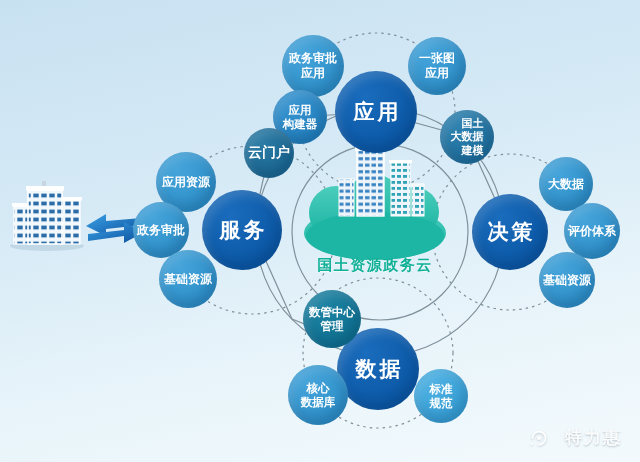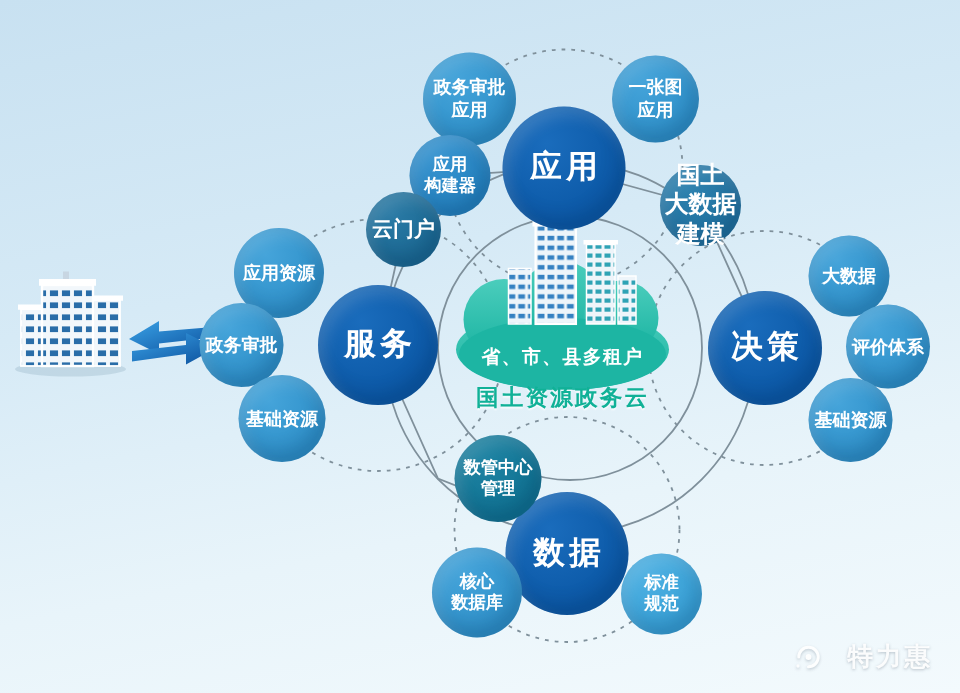--- a/index.html
+++ b/index.html
@@ -113,36 +113,35 @@
       <rect x="26" y="186" width="38" height="4.5" fill="#ffffff"></rect>
       <rect x="42" y="181" width="4" height="5" fill="#c8d6e2"></rect>
     </g>
 
     <g fill="url(#arrowGrad)">
       <polygon points="142,218 106,221 106,214 86,226 106,236 106,229 142,225"></polygon>
       <polygon points="88,234 124,230 124,222 144,232 124,243 124,236 88,241"></polygon>
     </g>
   </svg>
 
-  <div class="cloud-label">省、市、县多租户</div>
   <div class="cloud-title">国土资源政务云</div>
 
 
   <div id="circles">
       <div class="circle hub" style="left: 335px; top: 71px; height: 82px; width: 82px; background: radial-gradient(circle at 36% 30%, rgb(26, 108, 188), rgb(11, 88, 166) 70%);">应用</div>
-      <div class="circle hub" style="left: 212px; top: 190px; height: 80px; width: 80px; background: radial-gradient(circle at 36% 30%, rgb(26, 108, 188), rgb(11, 88, 166) 70%);">服务</div>
+      <div class="circle hub" style="left: 202px; top: 190px; height: 80px; width: 80px; background: radial-gradient(circle at 36% 30%, rgb(26, 108, 188), rgb(11, 88, 166) 70%);">服务</div>
       <div class="circle hub" style="left: 472px; top: 194px; height: 76px; width: 76px; background: radial-gradient(circle at 36% 30%, rgb(26, 108, 188), rgb(11, 88, 166) 70%);">决策</div>
       <div class="circle hub" style="left: 337px; top: 328px; height: 82px; width: 82px; background: radial-gradient(circle at 36% 30%, rgb(26, 108, 188), rgb(11, 88, 166) 70%);">数据</div>
       <div class="circle" style="left: 282px; top: 35px; height: 62px; width: 62px; background: radial-gradient(circle at 36% 30%, rgb(69, 164, 218), rgb(46, 144, 201) 70%); font-size: 12px;">政务审批
 应用</div>
       <div class="circle" style="left: 408px; top: 37px; height: 58px; width: 58px; background: radial-gradient(circle at 36% 30%, rgb(69, 164, 218), rgb(46, 144, 201) 70%); font-size: 12px;">一张图
 应用</div>
       <div class="circle" style="left: 273px; top: 90px; height: 54px; width: 54px; background: radial-gradient(circle at 36% 30%, rgb(55, 148, 208), rgb(35, 129, 191) 70%); font-size: 11.5px;">应用
 构建器</div>
-      <div class="circle" style="left: 440px; top: 110px; height: 54px; width: 54px; background: radial-gradient(circle at 36% 30%, rgb(45, 129, 175), rgb(31, 111, 157) 70%); font-size: 16px;">国土
+      <div class="circle" style="left: 440px; top: 110px; height: 54px; width: 54px; background: radial-gradient(circle at 36% 30%, rgb(45, 129, 175), rgb(31, 111, 157) 70%); font-size: 11px; text-align: right;">国土
 大数据
 建模</div>
       <div class="circle" style="left: 244px; top: 128px; height: 50px; width: 50px; background: radial-gradient(circle at 36% 30%, rgb(42, 122, 165), rgb(26, 104, 146) 70%); font-size: 14px;">云门户</div>
       <div class="circle" style="left: 156px; top: 152px; height: 60px; width: 60px; background: radial-gradient(circle at 36% 30%, rgb(69, 164, 218), rgb(46, 144, 201) 70%); font-size: 12px;">应用资源</div>
       <div class="circle" style="left: 133px; top: 202px; height: 56px; width: 56px; background: radial-gradient(circle at 36% 30%, rgb(69, 164, 218), rgb(46, 144, 201) 70%); font-size: 12px;">政务审批</div>
       <div class="circle" style="left: 159px; top: 250px; height: 58px; width: 58px; background: radial-gradient(circle at 36% 30%, rgb(69, 164, 218), rgb(46, 144, 201) 70%); font-size: 12px;">基础资源</div>
       <div class="circle" style="left: 539px; top: 157px; height: 54px; width: 54px; background: radial-gradient(circle at 36% 30%, rgb(69, 164, 218), rgb(46, 144, 201) 70%); font-size: 12px;">大数据</div>
       <div class="circle" style="left: 564px; top: 203px; height: 56px; width: 56px; background: radial-gradient(circle at 36% 30%, rgb(69, 164, 218), rgb(46, 144, 201) 70%); font-size: 12px;">评价体系</div>
       <div class="circle" style="left: 539px; top: 252px; height: 56px; width: 56px; background: radial-gradient(circle at 36% 30%, rgb(69, 164, 218), rgb(46, 144, 201) 70%); font-size: 12px;">基础资源</div>
       <div class="circle" style="left: 263px; top: 290px; height: 58px; width: 58px; background: radial-gradient(circle at 36% 30%, rgb(30, 131, 163), rgb(15, 113, 145) 70%); font-size: 11.5px; margin-left: 40px;">数管中心

